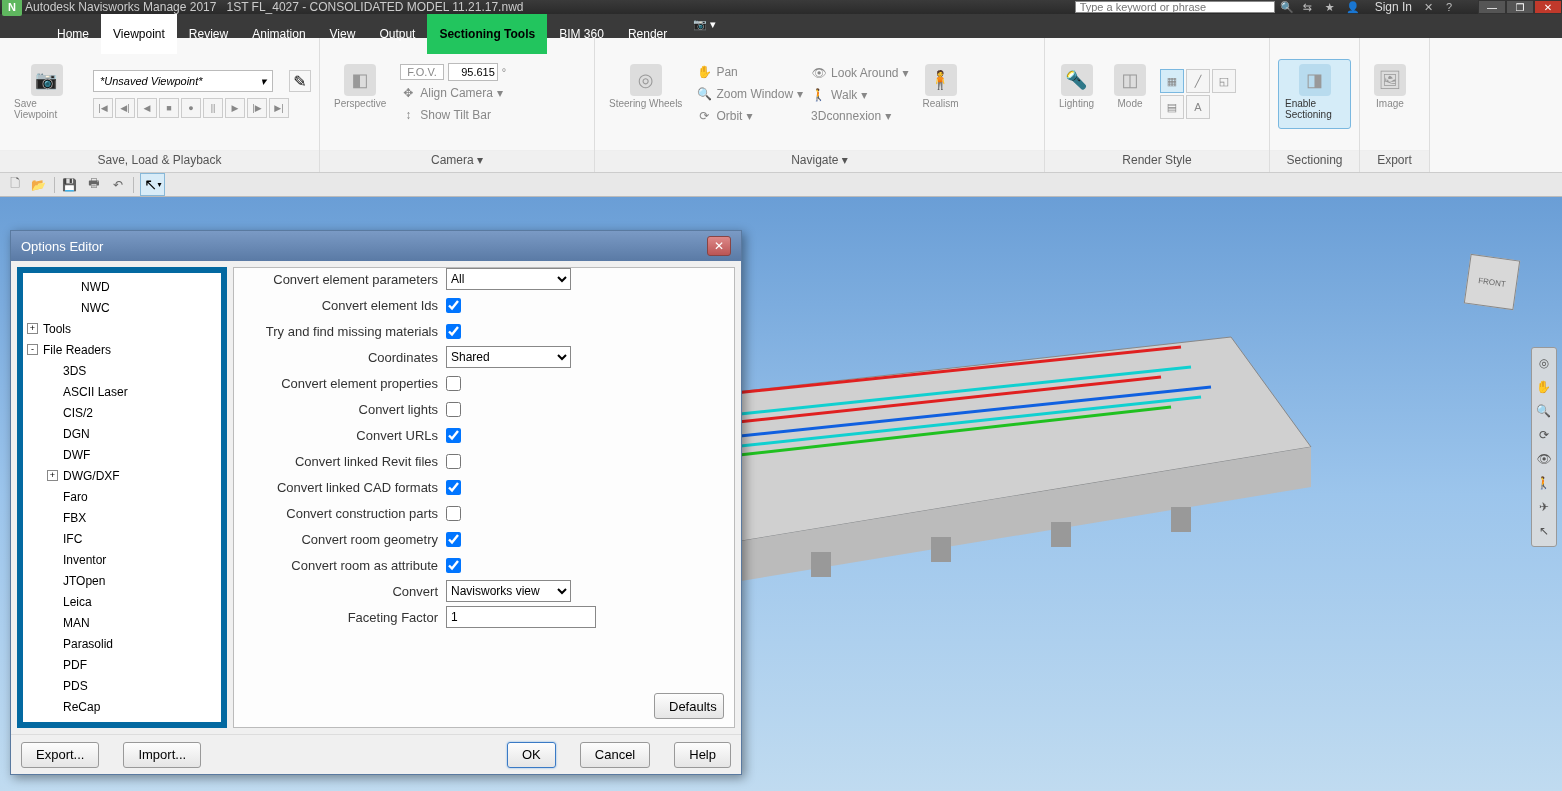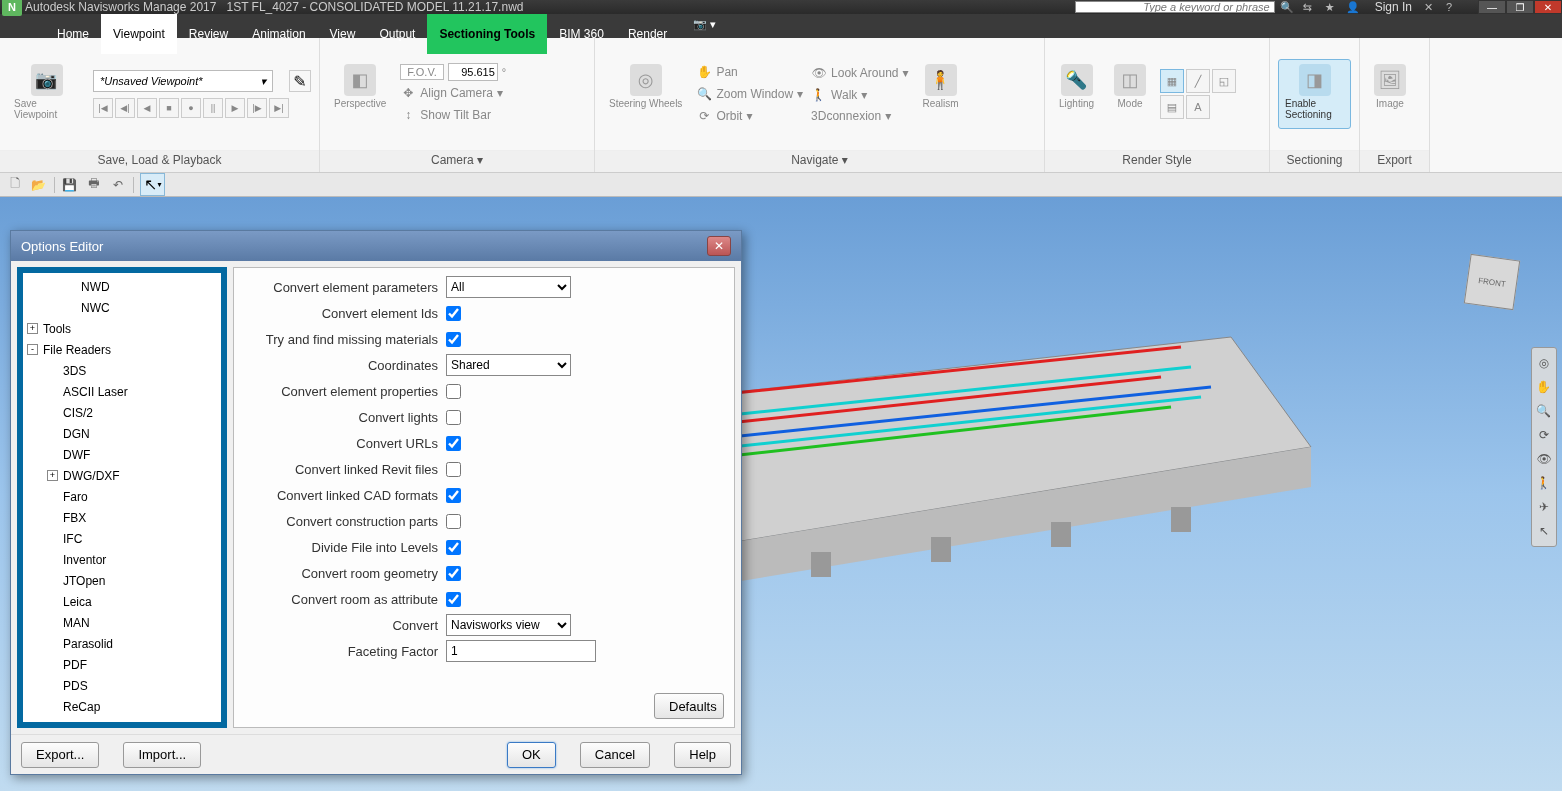--- a/index.html
+++ b/index.html
@@ -3,21 +3,21 @@
 <meta charset="utf-8">
 <style>
 * { margin: 0; padding: 0; box-sizing: border-box; font-family: "Segoe UI", Tahoma, sans-serif; }
 body { background: #fff; overflow: hidden; width: 1562px; height: 791px; position: relative; }
 
 
 .titlebar { height: 14px; background: linear-gradient(#3a3a3a, #2a2a2a); display: flex; align-items: center; color: #ccc; font-size: 12px; padding-left: 25px; position: relative; }
 .titlebar .app-icon { position: absolute; left: 2px; top: -2px; width: 20px; height: 18px; background: #5fb75f; border-radius: 2px; display:flex; align-items:center; justify-content:center; color:#fff; font-weight:bold; font-size:11px;}
 .titlebar .title-text { white-space: nowrap; }
 .titlebar .search-area { margin-left: auto; display: flex; align-items: center; gap: 6px; }
-.titlebar .search-input { width: 200px; height: 12px; font-size: 11px; font-style: italic; color: #888; background: #fff; border: 1px solid #888; padding: 0 4px; text-align: right; }
+.titlebar .search-input { width: 200px; height: 12px; font-size: 11px; color: #888; background: #fff; border: 1px solid #888; padding: 0 4px; }
 .titlebar .tb-icon { width: 16px; height: 12px; color: #bbb; font-size: 11px; cursor: pointer; }
 .titlebar .signin { color: #ddd; font-size: 12px; padding: 0 6px; cursor: pointer; }
 .titlebar .win-controls { display: flex; margin-left: 10px; }
 .titlebar .win-btn { width: 28px; height: 14px; background: #555; border: 1px solid #333; display:flex; align-items:center; justify-content:center; color:#fff; font-size:10px; cursor:pointer;}
 .titlebar .win-btn.close { background: #c0392b; }
 
 
 .menubar { height: 24px; background: #3a3a3a; display: flex; align-items: stretch; padding-left: 45px; }
 .menubar .tab { padding: 20px 12px; color: #fff; font-size: 12px; cursor: pointer; display:flex; align-items:center;}
 .menubar .tab.active { background: #fff; color: #000; }
@@ -65,21 +65,21 @@
 .dialog { position:absolute; top:230px; left:10px; width:732px; height:545px; background:#f0f0f0; border:1px solid #5a7aa0; box-shadow:3px 3px 10px rgba(0,0,0,0.4); display:flex; flex-direction:column;}
 .dialog .dlg-title { height:30px; background:linear-gradient(#7a9ac5,#5a7aa5); color:#fff; font-size:13px; padding:6px 10px; display:flex; justify-content:space-between; align-items:center;}
 .dialog .dlg-close { width:24px; height:20px; background:linear-gradient(#d88,#b55); border:1px solid #844; border-radius:3px; color:#fff; display:flex;align-items:center;justify-content:center;cursor:pointer;font-size:12px;}
 .dialog .dlg-body { flex:1; display:flex; padding:6px; gap:6px; overflow:hidden;}
 .dialog .tree { width:210px; border:6px solid #0369a1; background:#fff; font-size:12px; overflow-y:scroll; padding:4px 0;}
 .dialog .tree .node { padding:1px 4px 1px 20px; cursor:pointer; white-space:nowrap; position:relative; line-height:19px;}
 .dialog .tree .node.l2 { padding-left:40px; }
 .dialog .tree .node.l3 { padding-left:58px; }
 .dialog .tree .expander { position:absolute; left:4px; width:11px; height:11px; border:1px solid #888; font-size:9px; line-height:9px; text-align:center; top:4px; background:#fff;}
 .dialog .tree .node.l2 .expander { left:24px; }
-.dialog .form { flex:1; border:1px solid #bbb; background:#fdfdfd; padding:8px 12px; font-size:13px; display:flex; flex-direction:column; position:relative;}
+.dialog .form { flex:1; border:1px solid #bbb; background:#fdfdfd; padding:0 12px; font-size:13px; display:flex; flex-direction:column; position:relative;}
 .dialog .form .row { display:flex; align-items:center; margin-bottom:4px; height:22px;}
 .dialog .form .row label { width:200px; text-align:right; padding-right:8px; color:#333;}
 .dialog .form .row input[type=checkbox]{ width:15px; height:15px; cursor:pointer;}
 .dialog .form .row select { width:125px; height:22px; border:1px solid #888; background:#fff; font-size:12px; cursor:pointer;}
 .dialog .form .row input[type=text]{ width:150px; height:22px; border:1px solid #888; padding:0 4px; font-size:12px; background:#fff;}
 .dialog .defaults-btn { position:absolute; bottom:8px; right:10px; width:70px;}
 .dialog .dlg-footer { height:40px; padding:6px 10px; display:flex; align-items:center; gap:24px; border-top:1px solid #ddd;}
 .dialog button { height:26px; padding:0 14px; font-size:13px; background:linear-gradient(#fdfdfd,#e5e5e5); border:1px solid #999; border-radius:3px; cursor:pointer;}
 .dialog button.primary { border:1px solid #3a7ac5; box-shadow:0 0 2px #6aa8e5;}
 .dlg-footer .spacer { flex:1;}
@@ -375,24 +375,20 @@
         </div>
         <div class="row">
           <label>Convert linked CAD formats</label>
           <input type="checkbox" checked="" style="">
         </div>
         <div class="row">
           <label>Convert construction parts</label>
           <input type="checkbox" style="">
         </div>
         <div class="row">
-          <label>Divide File into Levels</label>
-          <input type="checkbox" checked="" style="">
-        </div>
-        <div class="row">
           <label>Convert room geometry</label>
           <input type="checkbox" checked="" style="">
         </div>
         <div class="row">
           <label>Convert room as attribute</label>
           <input type="checkbox" checked="" style="">
         </div>
         <div class="row">
           <label>Convert</label>
           <select><option>Navisworks view</option></select>

